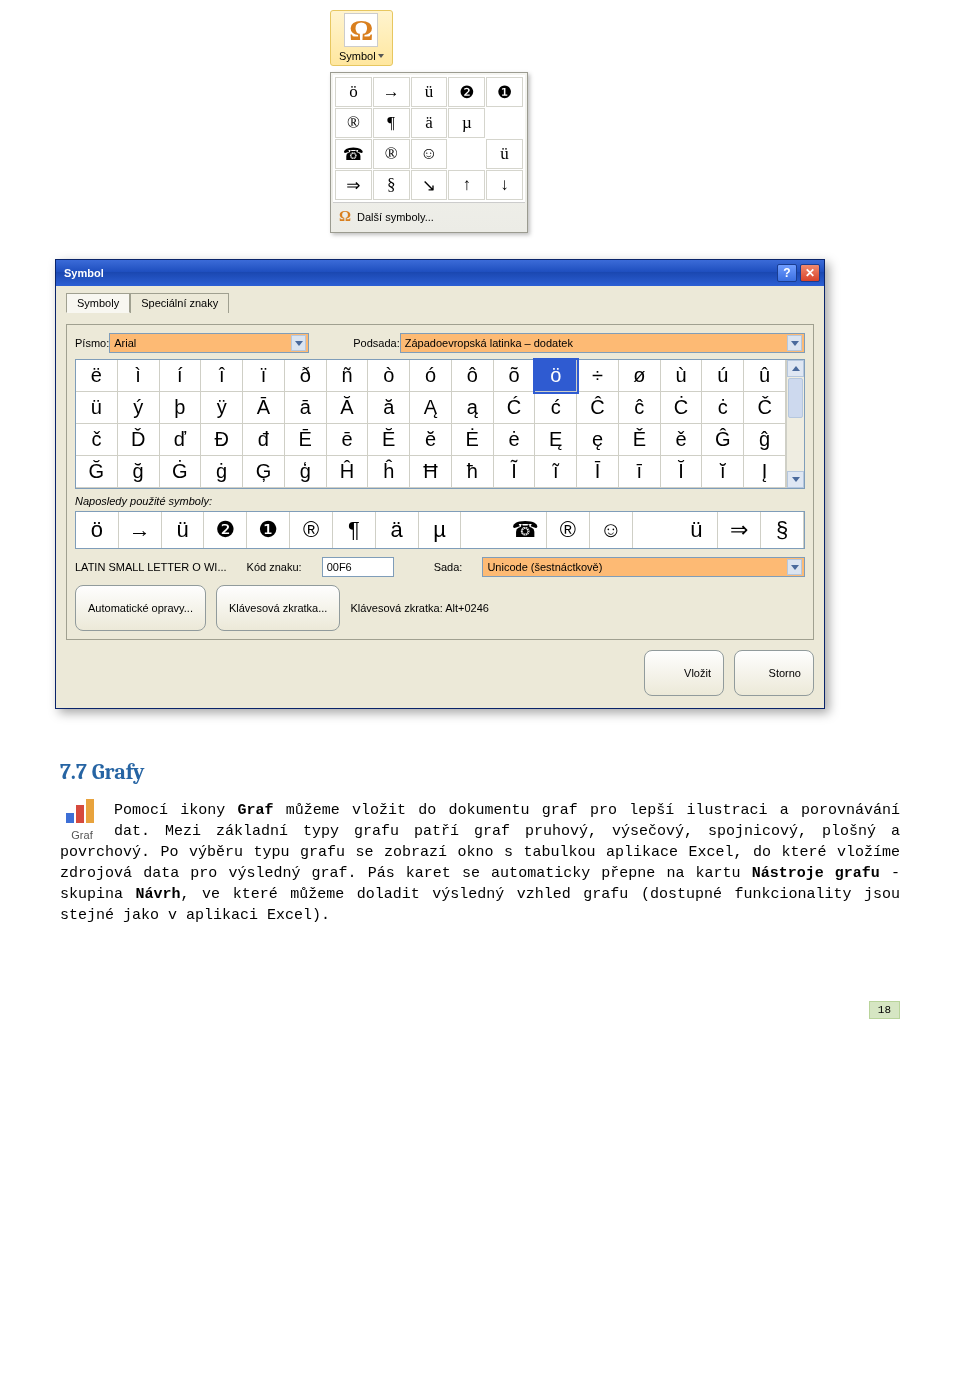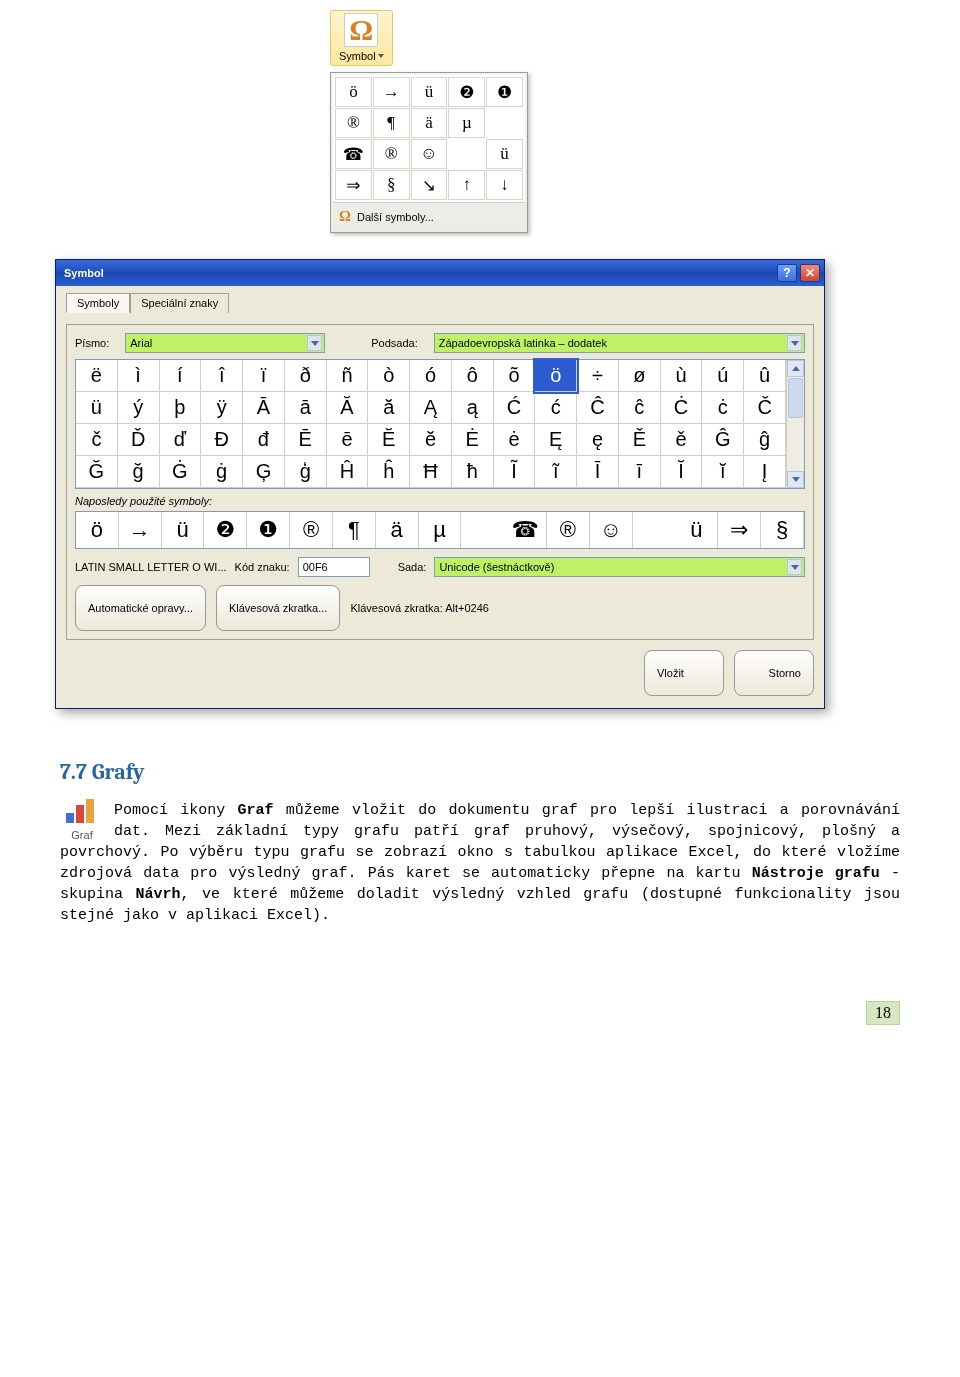--- a/index.html
+++ b/index.html
@@ -98,24 +98,24 @@
     border-bottom: none; font-size: 11px; cursor:pointer;
     position: relative; top:1px;
   }
   .tab.active { background:#f8f7f1; border-bottom:1px solid #f8f7f1; z-index:2; }
 
   .panel {
     border: 1px solid #a0a090;
     background: #ece9d8;
     padding: 8px;
   }
-  .row { display:flex; align-items:center; gap:16px; margin-bottom: 6px; }
+  .row { display:flex; align-items:center; gap:0; margin-bottom: 6px; }
   .combo {
     display:flex; align-items:center; justify-content:space-between;
-    background:#bef264; border:1px solid #7f9db9;
+    background:#fdba74; border:1px solid #7f9db9;
     height: 20px; padding: 0 2px 0 4px;
   }
   .combo .arrow {
     width: 15px; height: 16px; background:#dbe4f0; border:1px solid #b5c7de;
     display:flex; align-items:center; justify-content:center; cursor:pointer;
   }
   .arrow .tri { width:0;height:0;border-left:4px solid transparent;border-right:4px solid transparent;border-top:5px solid #4a6a9c; }
 
   .char-box {
     position: relative;
@@ -152,21 +152,21 @@
   .recent-label { margin-bottom: 4px; font-style: italic; }
   .recent-box { background:#fff; border:1px solid #7f9db9; padding:0; margin-bottom:8px; }
   .recent-grid { display:grid; grid-template-columns: repeat(16, 1fr); }
   .r-cell {
     height:36px; display:flex; align-items:center; justify-content:center;
     font-family:"Arial", sans-serif; font-size:22px;
     border-right:1px solid #cfcfc6; cursor:pointer;
   }
   .r-cell.empty { border-right: none; }
 
-  .info-row { display:flex; align-items:center; gap:8px; margin-bottom:8px; }
+  .info-row { display:flex; align-items:center; gap:20px; margin-bottom:8px; }
   .textfield {
     background:#fff; border:1px solid #7f9db9; height:20px;
     display:flex; align-items:center; padding: 0 4px;
   }
   .pushbtn {
     background: linear-gradient(#fefefe,#ece9d8);
     border: 1px solid #919b9c; border-radius:8px;
     padding: 16px 12px; font-size:11px; cursor:pointer;
   }
   .btn-row2 { display:flex; align-items:center; gap:10px; }
@@ -177,21 +177,21 @@
   }
 
   
   .section-title { color: #2664a3; font-size: 22px; margin: 0 0 8px 0; font-weight: bold; }
   .bodytext { font-size: 15px; line-height: 1.4; text-align: justify; font-family: Liberation Mono, monospace; }
   .bodytext strong { font-weight: bold; }
   .float-icon { float:left; margin: 4px 10px 0 0; width: 44px; text-align:center; }
   .float-icon .lbl { font-family: Tahoma, sans-serif; font-size:11px; color:#555; }
   .pg {
     float:right; background:#d6e6c3; border:1px solid #b9d49b;
-    padding: 2px 8px; font-family: Liberation Serif, serif; font-size:16px;
+    padding: 2px 8px; font-family: Liberation Mono, monospace; font-size:11px;
     margin-top: 60px;
   }
   .clear { clear:both; }
 </style>
 </head>
 <body>
 
 <div class="ribbon-area">
   <div class="ribbon-btn">
     <div class="omega-big">Ω</div>
@@ -246,21 +246,21 @@
     </div>
     <div class="panel">
       <div class="row">
         <span>Písmo:</span>
         <div class="combo" style="width:200px">
           <span>Arial</span>
           <div class="arrow">
               <div class="tri"></div>
             </div>
         </div>
-        <span style="margin-left:30px">Podsada:</span>
+        <span style="margin-left:44px">Podsada:</span>
         <div class="combo" style="flex:1">
           <span>Západoevropská latinka – dodatek</span>
           <div class="arrow">
               <div class="tri"></div>
             </div>
         </div>
       </div>
 
       <div class="char-box">
         <div class="char-grid" id="char-grid" style="grid-template-columns: repeat(17, 1fr);">
@@ -383,21 +383,21 @@
       </div>
 
       <div class="btn-row2">
         <div class="pushbtn">Automatické opravy...</div>
         <div class="pushbtn">Klávesová zkratka...</div>
         <span>Klávesová zkratka: Alt+0246</span>
       </div>
     </div>
 
     <div class="footer">
-      <div class="pushbtn" style="min-width:80px;text-align:left">Vložit</div>
+      <div class="pushbtn" style="min-width:80px;text-align:right">Vložit</div>
       <div class="pushbtn" style="min-width:80px;text-align:right">Storno</div>
     </div>
   </div>
 </div>
 
 <h2 class="section-title">7.7  Grafy</h2>
 
 <div class="float-icon">
   <svg width="34" height="28" viewBox="0 0 34 28">
     <rect x="1" y="16" width="8" height="10" fill="#3d6fd6"></rect>

